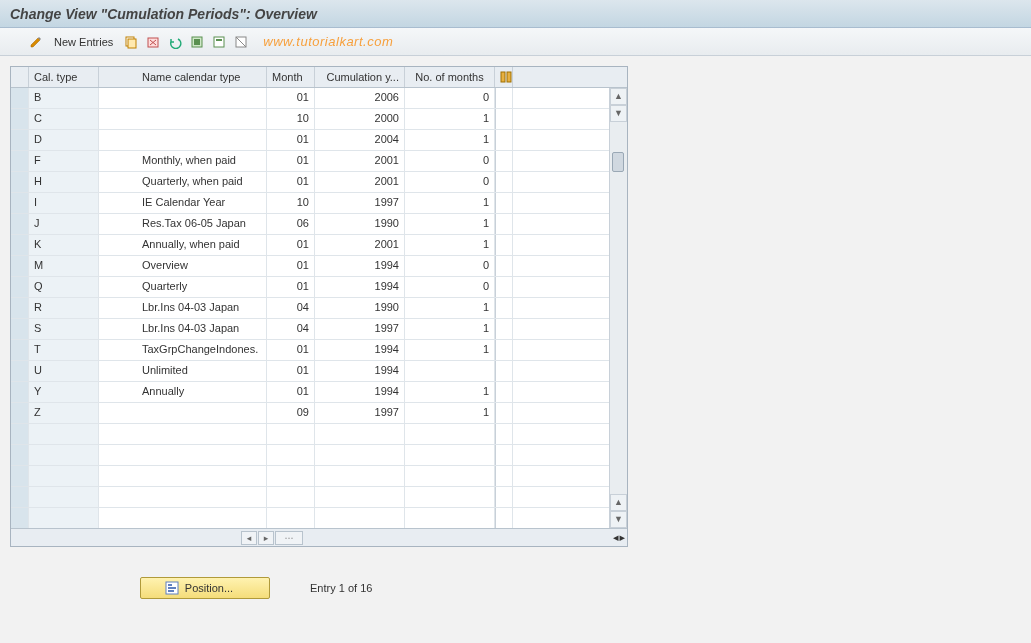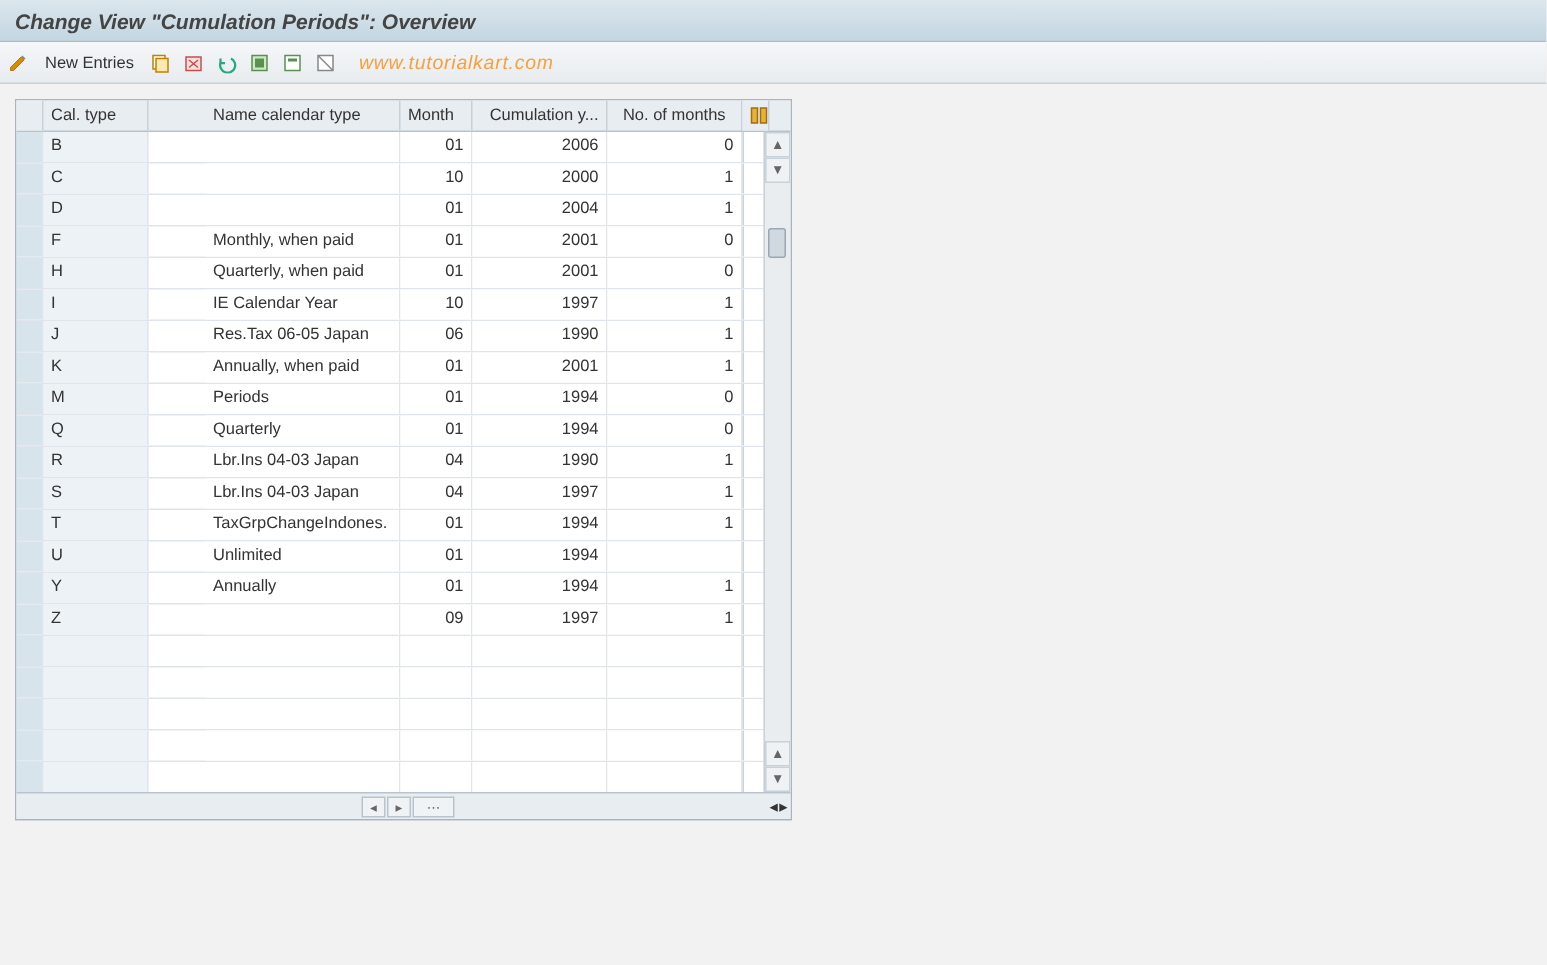--- a/index.html
+++ b/index.html
@@ -17,21 +17,21 @@
       border-bottom: 1px solid #a8bccf;
       padding: 6px 10px 5px;
       font-size: 14px;
       font-style: italic;
       font-weight: bold;
       color: #444;
     }
     .toolbar {
       background: linear-gradient(#f5f7f9, #e8ecef);
       border-bottom: 1px solid #c8d0d8;
-      padding: 4px 4px;
+      padding: 4px 28px;
       display: flex;
       align-items: center;
       gap: 6px;
       height: 28px;
     }
     .tb-icon {
       width: 16px;
       height: 16px;
       display: inline-flex;
       align-items: center;
@@ -49,21 +49,21 @@
       font-size: 13px;
       font-style: italic;
       margin-left: 8px;
       letter-spacing: 0.5px;
     }
     .content {
       padding: 10px;
     }
     .grid-wrap {
       border: 1px solid #a8b4c0;
-      width: 518px;
+      width: 618px;
       background: #fff;
       position: relative;
     }
     .grid-head {
       display: flex;
       background: #e8edf2;
       border-bottom: 1px solid #b8c3cd;
     }
     .grid-head .gh {
       border-right: 1px solid #c8d0d8;
@@ -295,21 +295,21 @@
           <div class="gc col-0">K</div>
           <div class="gc col-1">Annually, when paid</div>
           <div class="gc col-2">01</div>
           <div class="gc col-3">2001</div>
           <div class="gc col-4">1</div>
           <div class="gc scrollcol"></div>
         </div>
         <div class="grid-row">
           <div class="gc col-sel"></div>
           <div class="gc col-0">M</div>
-          <div class="gc col-1">Periods</div>
+          <div class="gc col-1">Overview</div>
           <div class="gc col-2">01</div>
           <div class="gc col-3">1994</div>
           <div class="gc col-4">0</div>
           <div class="gc scrollcol"></div>
         </div>
         <div class="grid-row">
           <div class="gc col-sel"></div>
           <div class="gc col-0">Q</div>
           <div class="gc col-1">Quarterly</div>
           <div class="gc col-2">01</div>
@@ -433,13 +433,27 @@
         <div class="hp" style="width:28px;">⋯</div>
       </div>
       <div class="hpager-spacer"></div>
       <div class="hpager2">
         <div class="hp">◂</div>
         <div class="hp">▸</div>
       </div>
     </div>
   </div>
 
+  <div class="bottom-bar">
+    <div class="pos-btn">
+      <span class="pic">
+        <svg width="14" height="14">
+            <rect x="1" y="1" width="12" height="12" fill="#fff" stroke="#6080c0"></rect>
+            <rect x="3" y="3" width="4" height="2" fill="#6080c0"></rect>
+            <rect x="3" y="6" width="8" height="2" fill="#6080c0"></rect>
+            <rect x="3" y="9" width="6" height="2" fill="#6080c0"></rect>
+          </svg>
+      </span>
+      <span>Position...</span>
+    </div>
+    <div class="entry-text">Entry 1 of 16</div>
+  </div>
 </div>
 
 </body></html>

